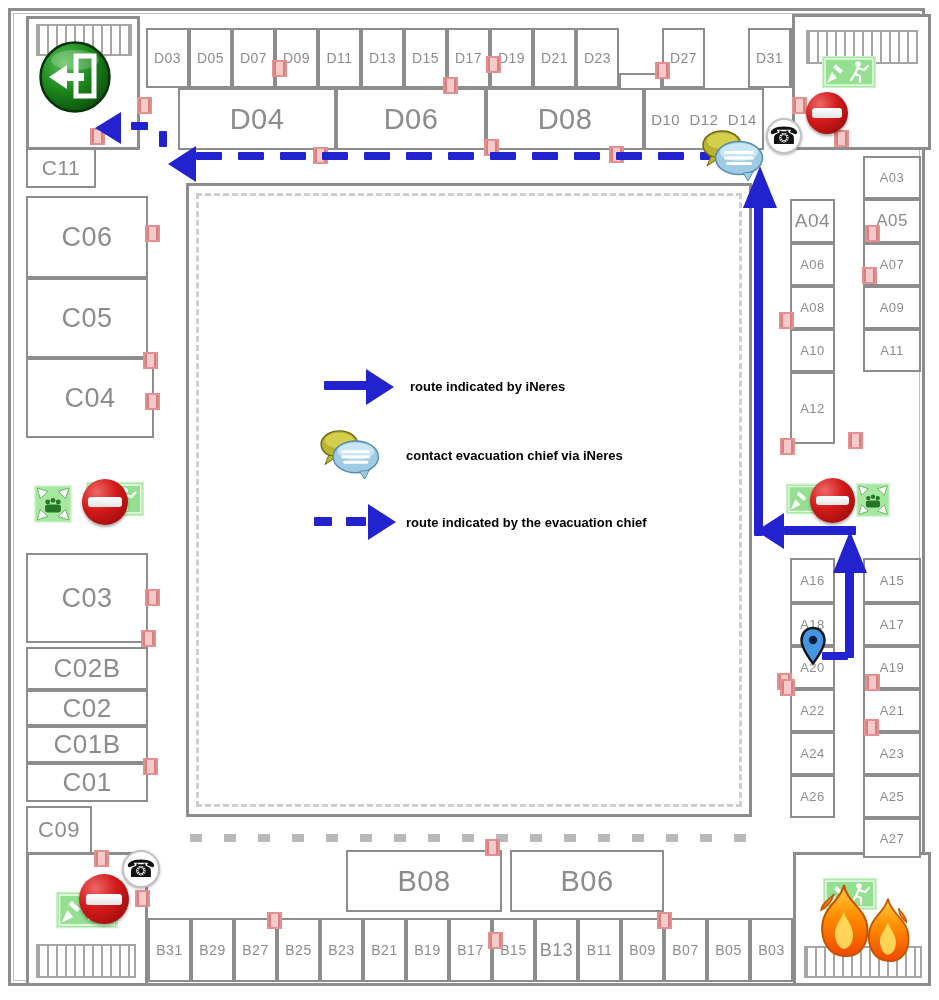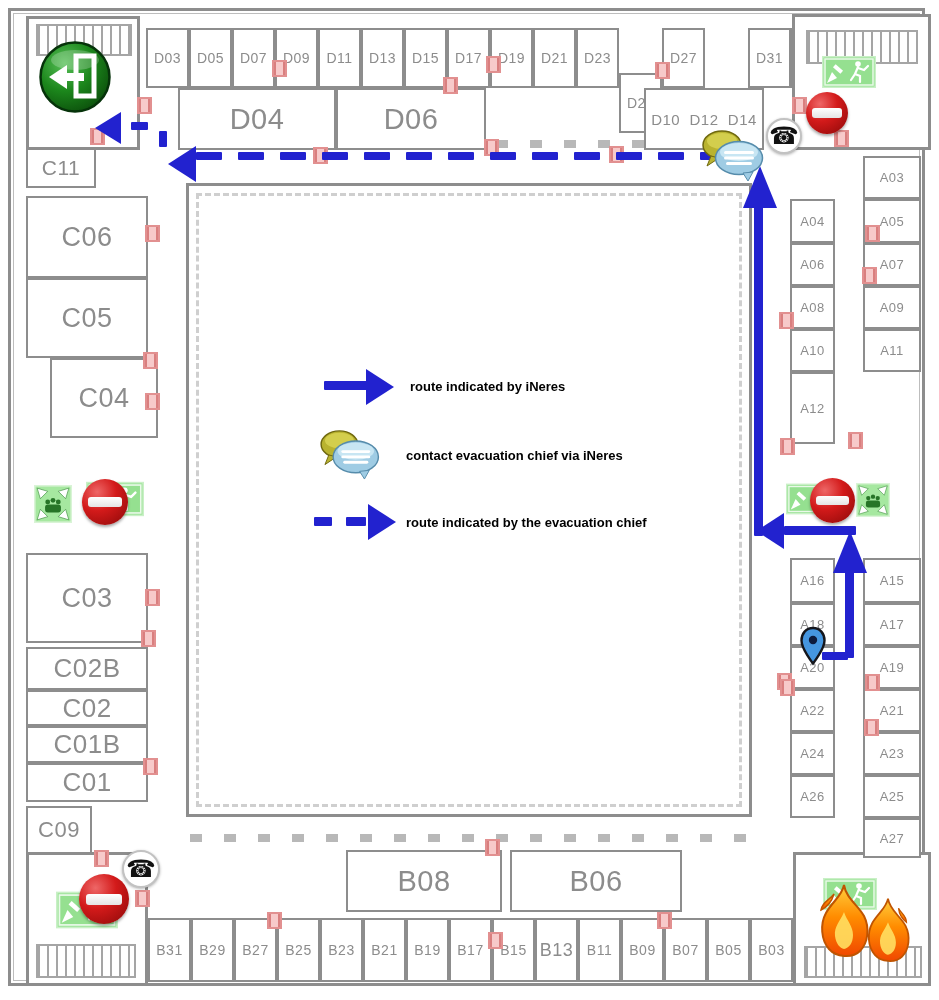--- a/index.html
+++ b/index.html
@@ -265,56 +265,57 @@
     <div class="room" style="left: 447px; top: 28px; width: 43px; height: 60px; font-size: 14px;">D17</div>
     <div class="room" style="left: 490px; top: 28px; width: 43px; height: 60px; font-size: 14px;">D19</div>
     <div class="room" style="left: 533px; top: 28px; width: 43px; height: 60px; font-size: 14px;">D21</div>
     <div class="room" style="left: 576px; top: 28px; width: 43px; height: 60px; font-size: 14px;">D23</div>
     <div class="room" style="left: 619px; top: 28px; width: 43px; height: 60px; font-size: 14px; margin-top: 45px;">D25</div>
     <div class="room" style="left: 662px; top: 28px; width: 43px; height: 60px; font-size: 14px;">D27</div>
     <div class="room" style="left: 705px; top: 28px; width: 43px; height: 60px; font-size: 14px; margin-left: 44px;">D29</div>
     <div class="room" style="left: 748px; top: 28px; width: 43px; height: 60px; font-size: 14px;">D31</div>
     <div class="room" style="left: 178px; top: 88px; width: 158px; height: 62px; font-size: 29px;">D04</div>
     <div class="room" style="left: 336px; top: 88px; width: 150px; height: 62px; font-size: 29px;">D06</div>
+    <div class="room" style="left: 486px; top: 88px; width: 158px; height: 62px; font-size: 29px;">D08</div>
     <div class="room" style="left: 644px; top: 88px; width: 120px; height: 62px; font-size: 15px;">D10  D12  D14</div>
     <div class="room" style="left: 26px; top: 148px; width: 70px; height: 40px; font-size: 21px;">C11</div>
     <div class="room" style="left: 26px; top: 196px; width: 122px; height: 82px; font-size: 27px;">C06</div>
     <div class="room" style="left: 26px; top: 278px; width: 122px; height: 80px; font-size: 27px;">C05</div>
-    <div class="room" style="left: 26px; top: 358px; width: 108px; height: 80px; font-size: 27px; margin-left: 24px;">C04</div>
+    <div class="room" style="left: 26px; top: 358px; width: 128px; height: 80px; font-size: 27px;">C04</div>
     <div class="room" style="left: 26px; top: 553px; width: 122px; height: 90px; font-size: 27px;">C03</div>
     <div class="room" style="left: 26px; top: 647px; width: 122px; height: 43px; font-size: 26px;">C02B</div>
     <div class="room" style="left: 26px; top: 690px; width: 122px; height: 36px; font-size: 26px;">C02</div>
     <div class="room" style="left: 26px; top: 726px; width: 122px; height: 37px; font-size: 26px;">C01B</div>
     <div class="room" style="left: 26px; top: 763px; width: 122px; height: 39px; font-size: 26px;">C01</div>
     <div class="room" style="left: 26px; top: 806px; width: 66px; height: 48px; font-size: 22px;">C09</div>
-    <div class="room" style="left: 790px; top: 199px; width: 45px; height: 44px; font-size: 13px;">A04</div>
+    <div class="room" style="left: 790px; top: 199px; width: 45px; height: 44px; font-size: 19px;">A04</div>
     <div class="room" style="left: 790px; top: 243px; width: 45px; height: 43px; font-size: 13px;">A06</div>
     <div class="room" style="left: 790px; top: 286px; width: 45px; height: 43px; font-size: 13px;">A08</div>
     <div class="room" style="left: 790px; top: 329px; width: 45px; height: 43px; font-size: 13px;">A10</div>
     <div class="room" style="left: 790px; top: 372px; width: 45px; height: 72px; font-size: 13px;">A12</div>
     <div class="room" style="left: 790px; top: 558px; width: 45px; height: 45px; font-size: 13px;">A16</div>
     <div class="room" style="left: 790px; top: 603px; width: 45px; height: 43px; font-size: 13px;">A18</div>
     <div class="room" style="left: 790px; top: 646px; width: 45px; height: 43px; font-size: 13px;">A20</div>
     <div class="room" style="left: 790px; top: 689px; width: 45px; height: 43px; font-size: 13px;">A22</div>
     <div class="room" style="left: 790px; top: 732px; width: 45px; height: 43px; font-size: 13px;">A24</div>
     <div class="room" style="left: 790px; top: 775px; width: 45px; height: 43px; font-size: 13px;">A26</div>
     <div class="room" style="left: 863px; top: 156px; width: 58px; height: 43px; font-size: 13px;">A03</div>
-    <div class="room" style="left: 863px; top: 199px; width: 58px; height: 44px; font-size: 13px; text-align: right;">A05</div>
+    <div class="room" style="left: 863px; top: 199px; width: 58px; height: 44px; font-size: 17px; text-align: right;">A05</div>
     <div class="room" style="left: 863px; top: 243px; width: 58px; height: 43px; font-size: 13px;">A07</div>
     <div class="room" style="left: 863px; top: 286px; width: 58px; height: 43px; font-size: 13px;">A09</div>
     <div class="room" style="left: 863px; top: 329px; width: 58px; height: 43px; font-size: 13px;">A11</div>
     <div class="room" style="left: 863px; top: 558px; width: 58px; height: 45px; font-size: 13px;">A15</div>
     <div class="room" style="left: 863px; top: 603px; width: 58px; height: 43px; font-size: 13px;">A17</div>
     <div class="room" style="left: 863px; top: 646px; width: 58px; height: 43px; font-size: 13px;">A19</div>
     <div class="room" style="left: 863px; top: 689px; width: 58px; height: 43px; font-size: 13px;">A21</div>
     <div class="room" style="left: 863px; top: 732px; width: 58px; height: 43px; font-size: 13px;">A23</div>
     <div class="room" style="left: 863px; top: 775px; width: 58px; height: 43px; font-size: 13px;">A25</div>
     <div class="room" style="left: 863px; top: 818px; width: 58px; height: 40px; font-size: 13px;">A27</div>
     <div class="room" style="left: 346px; top: 850px; width: 156px; height: 62px; font-size: 29px;">B08</div>
-    <div class="room" style="left: 510px; top: 850px; width: 172px; height: 62px; font-size: 29px;">B06</div>
+    <div class="room" style="left: 510px; top: 850px; width: 154px; height: 62px; font-size: 29px;">B06</div>
     <div class="room" style="left: 148px; top: 918px; width: 43px; height: 64px; font-size: 14px;">B31</div>
     <div class="room" style="left: 191px; top: 918px; width: 43px; height: 64px; font-size: 14px;">B29</div>
     <div class="room" style="left: 234px; top: 918px; width: 43px; height: 64px; font-size: 14px;">B27</div>
     <div class="room" style="left: 277px; top: 918px; width: 43px; height: 64px; font-size: 14px;">B25</div>
     <div class="room" style="left: 320px; top: 918px; width: 43px; height: 64px; font-size: 14px;">B23</div>
     <div class="room" style="left: 363px; top: 918px; width: 43px; height: 64px; font-size: 14px;">B21</div>
     <div class="room" style="left: 406px; top: 918px; width: 43px; height: 64px; font-size: 14px;">B19</div>
     <div class="room" style="left: 449px; top: 918px; width: 43px; height: 64px; font-size: 14px;">B17</div>
     <div class="room" style="left: 492px; top: 918px; width: 43px; height: 64px; font-size: 14px;">B15</div>
     <div class="room" style="left: 535px; top: 918px; width: 43px; height: 64px; font-size: 18px;">B13</div>

